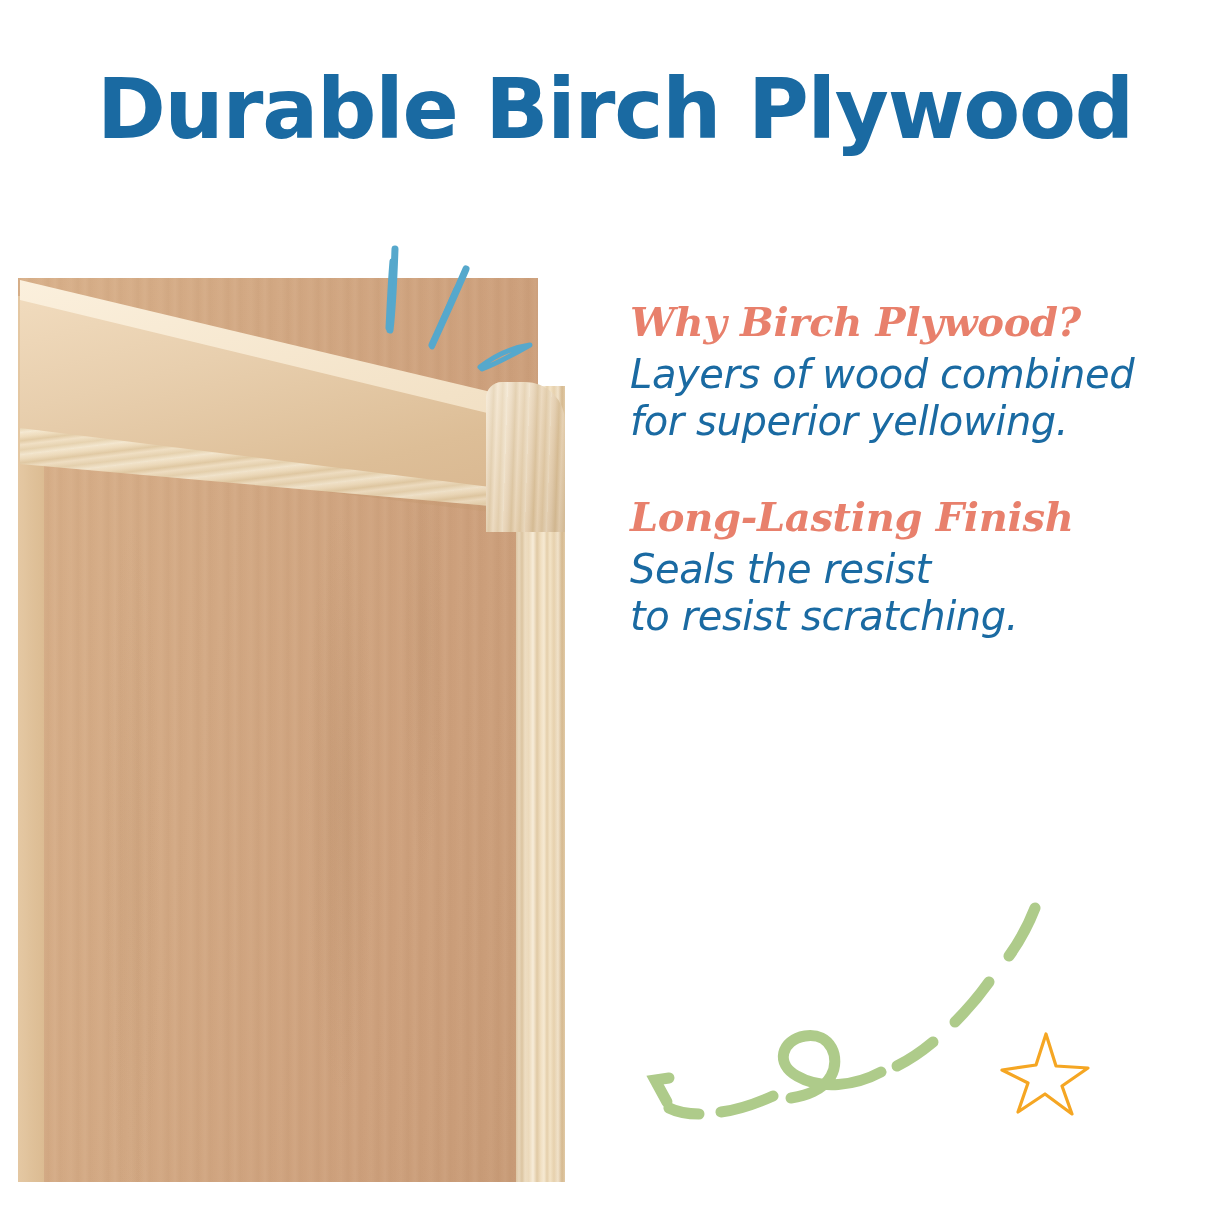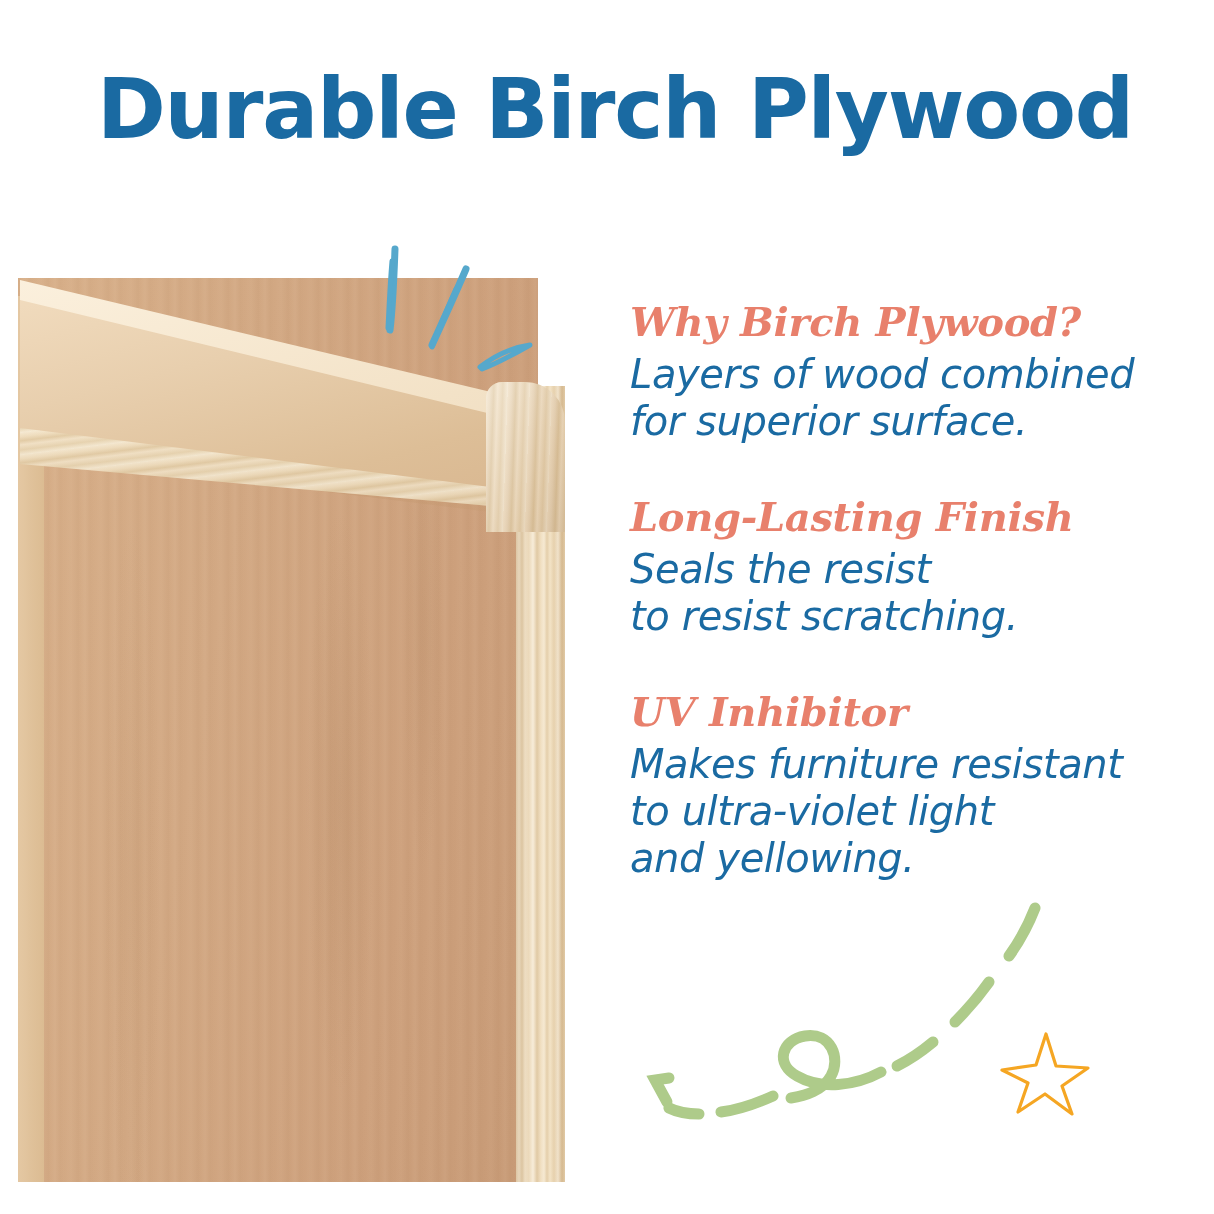--- a/index.html
+++ b/index.html
@@ -230,40 +230,32 @@
     <div class="wood-top-face"></div>
     <div class="wood-corner"></div>
   </div>
 
   <div id="features">
 
     <div class="feature">
       <div class="feature-title">Why Birch Plywood?</div>
       <div class="feature-body">
         <span class="line">Layers of wood combined</span>
-        <span class="line">for superior surface.</span>
+        <span class="line">for superior yellowing.</span>
       </div>
     </div>
 
     <div class="feature">
       <div class="feature-title">Long-Lasting Finish</div>
       <div class="feature-body">
         <span class="line">Seals the resist</span>
         <span class="line">to resist scratching.</span>
       </div>
     </div>
 
-    <div class="feature">
-      <div class="feature-title">UV Inhibitor</div>
-      <div class="feature-body">
-        <span class="line">Makes furniture resistant</span>
-        <span class="line">to ultra-violet light</span>
-        <span class="line">and yellowing.</span>
-      </div>
-    </div>
 
   </div>
 
   <svg class="deco" id="sparkles" viewBox="0 0 200 150">
     <path d="M25 14 C24 40, 23 70, 20 95" stroke="#56a8cc" stroke-width="7" stroke-linecap="round" fill="none"></path>
     <path d="M22 26 C20 50, 19 74, 18 93" stroke="#56a8cc" stroke-width="5" stroke-linecap="round" fill="none"></path>
     <path d="M96 34 C84 62, 72 88, 62 110" stroke="#56a8cc" stroke-width="7" stroke-linecap="round" fill="none"></path>
     <path d="M86 54 C76 76, 68 96, 62 112" stroke="#56a8cc" stroke-width="5" stroke-linecap="round" fill="none"></path>
     <path d="M110 132 C128 118, 146 112, 160 110 C146 118, 128 128, 112 134 Z" stroke="#56a8cc" stroke-width="5" stroke-linejoin="round" fill="none"></path>
   </svg>

